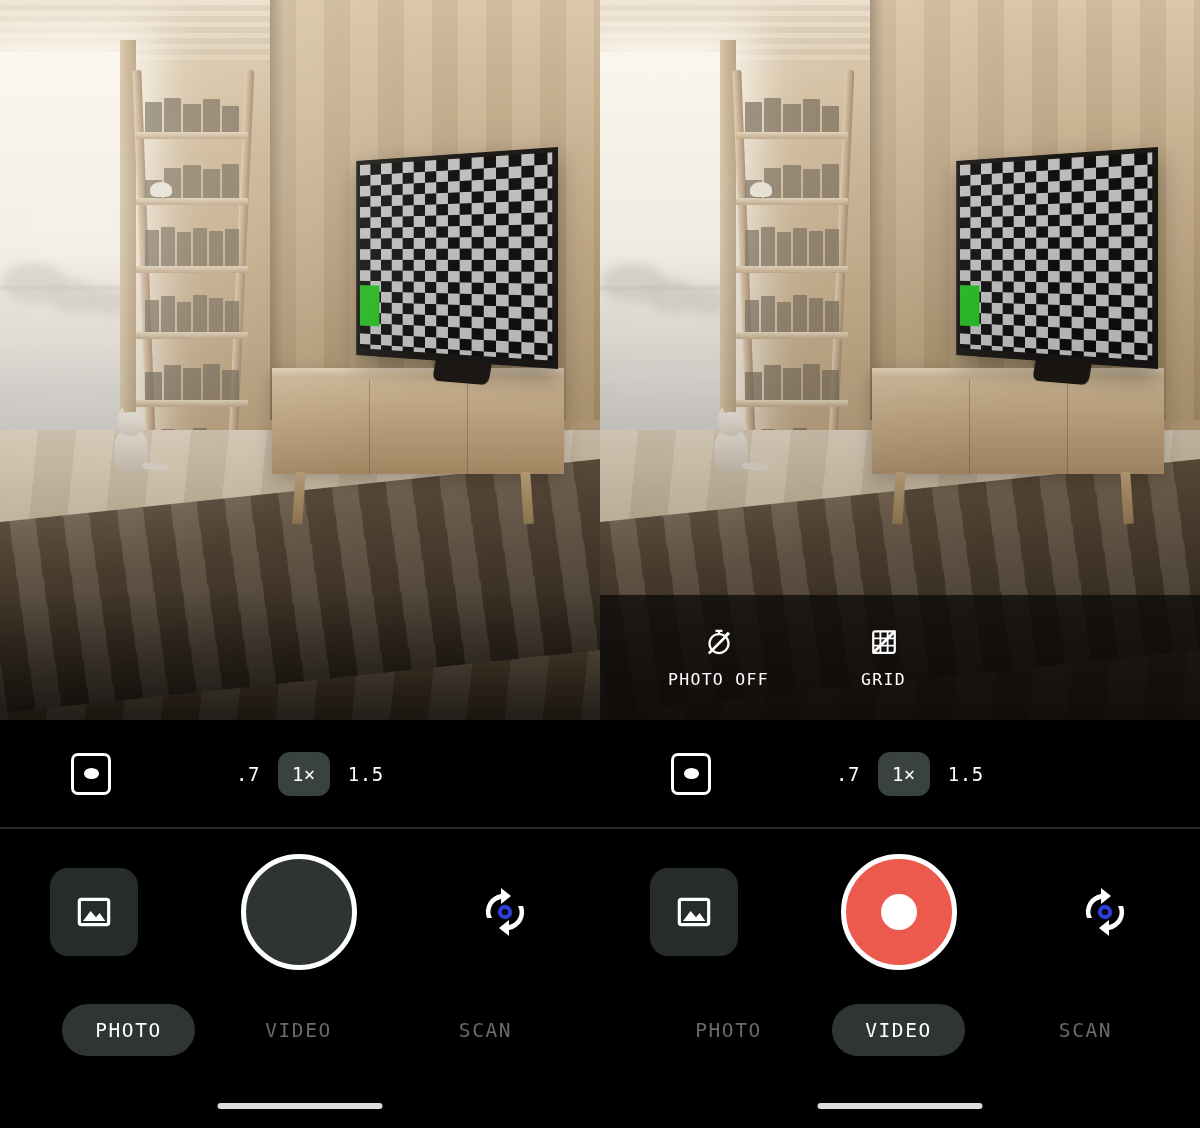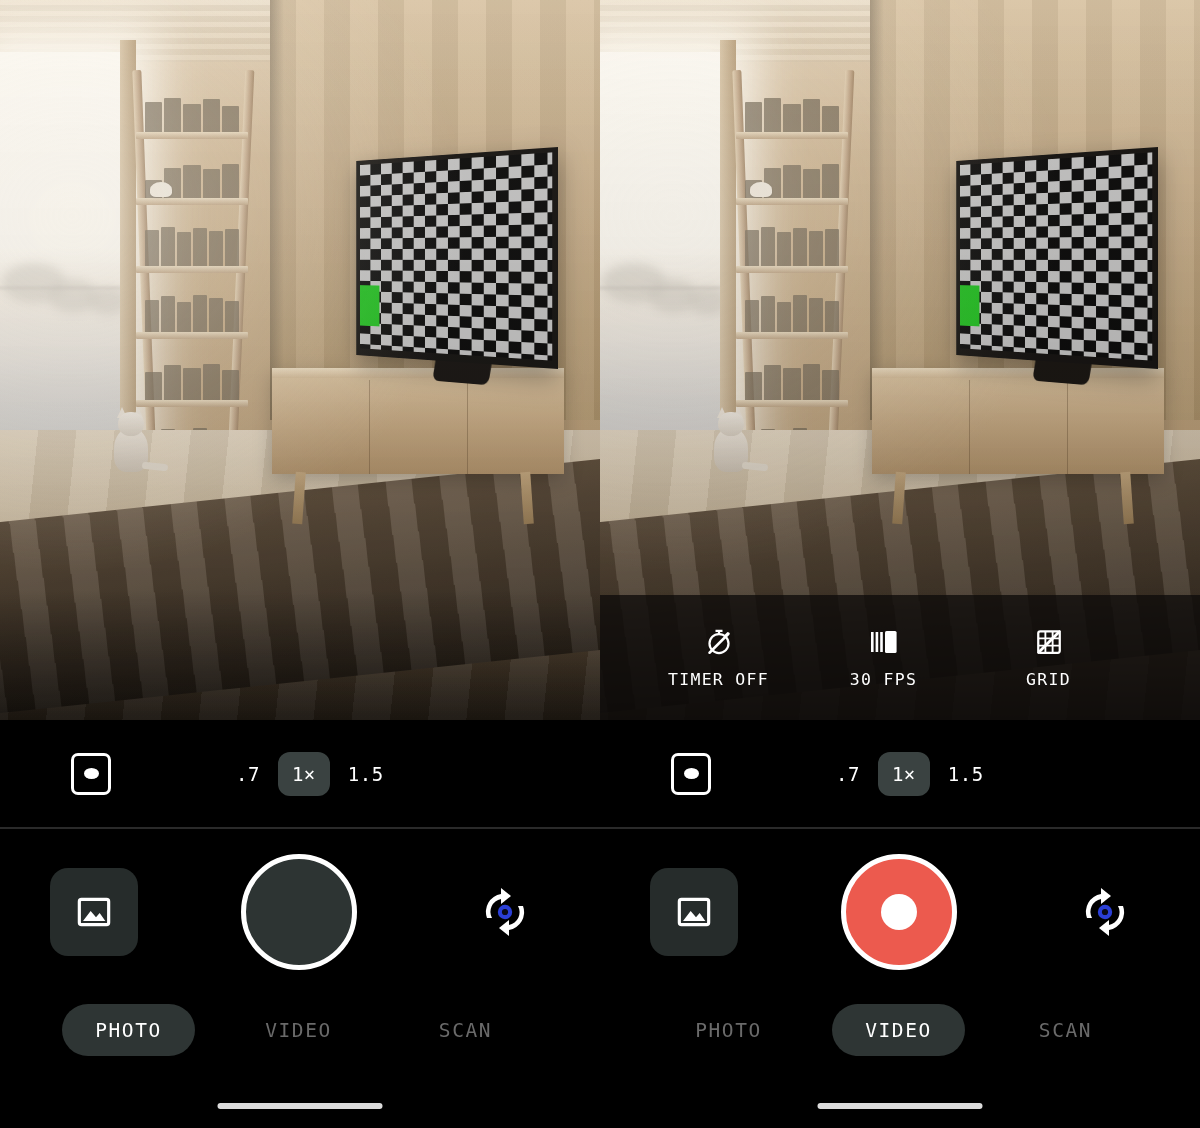--- a/index.html
+++ b/index.html
@@ -344,21 +344,21 @@
   .mode {
     position:absolute;
     height:52px; min-width:133px;
     display:flex; align-items:center; justify-content:center;
     color:#6a6a6a; font-size:19.5px; letter-spacing:1.6px;
     font-family:"DejaVu Sans Mono","Liberation Mono",monospace;
     border-radius:26px;
   }
   .mode.m0 { left:62px; }
   .mode.m1 { left:232px; }
-  .mode.m2 { left:399px; }
+  .mode.m2 { left:419px; }
   .mode.active { background:#2e3534; color:#ffffff; }
 
   
   .home-ind {
     position:absolute;
     left:50%; transform:translateX(-50%);
     bottom:19px; width:165px; height:6px;
     background:#dcdcdc; border-radius:3px;
   }
 </style>
@@ -618,35 +618,24 @@
         <div class="qs-item">
           <div class="qs-icon">
             <svg width="30" height="30" viewBox="0 0 24 24">
               <circle cx="12" cy="13.2" r="7.6" fill="none" stroke="#fff" stroke-width="1.8"></circle>
               <rect x="9.2" y="2.2" width="5.6" height="1.8" fill="#fff"></rect>
               <rect x="11.1" y="4" width="1.8" height="2.2" fill="#fff"></rect>
               <path d="M17.4 6.6 l1.6 -1.6" stroke="#fff" stroke-width="1.7" stroke-linecap="round"></path>
               <path d="M4.4 20.6 L19.6 5.4" stroke="#fff" stroke-width="2" stroke-linecap="round"></path>
             </svg>
           </div>
-          <div class="qs-label">TIMER OFF</div>
-        </div>
-
-
-        <div class="qs-item">
-          <div class="qs-icon">
-            <svg width="30" height="26" viewBox="0 0 30 26">
-              <rect x="2" y="3" width="2.6" height="20" fill="#fff"></rect>
-              <rect x="6.6" y="3" width="2.6" height="20" fill="#fff"></rect>
-              <rect x="11.2" y="3" width="2.6" height="20" fill="#fff"></rect>
-              <rect x="16" y="2" width="11.6" height="22" rx="1.6" fill="#fff"></rect>
-            </svg>
-          </div>
-          <div class="qs-label">30 FPS</div>
-        </div>
+          <div class="qs-label">PHOTO OFF</div>
+        </div>
+
+
 
         <div class="qs-item">
           <div class="qs-icon">
             <svg width="30" height="30" viewBox="0 0 24 24">
               <rect x="3.4" y="3.4" width="17.2" height="17.2" rx="1.6" fill="none" stroke="#fff" stroke-width="1.8"></rect>
               <path d="M9.1 3.6 v16.8 M14.9 3.6 v16.8 M3.6 9.1 h16.8 M3.6 14.9 h16.8" stroke="#fff" stroke-width="1.5"></path>
               <path d="M3.6 20.4 L20.4 3.6" stroke="#fff" stroke-width="2.2" stroke-linecap="round"></path>
             </svg>
           </div>
           <div class="qs-label">GRID</div>

